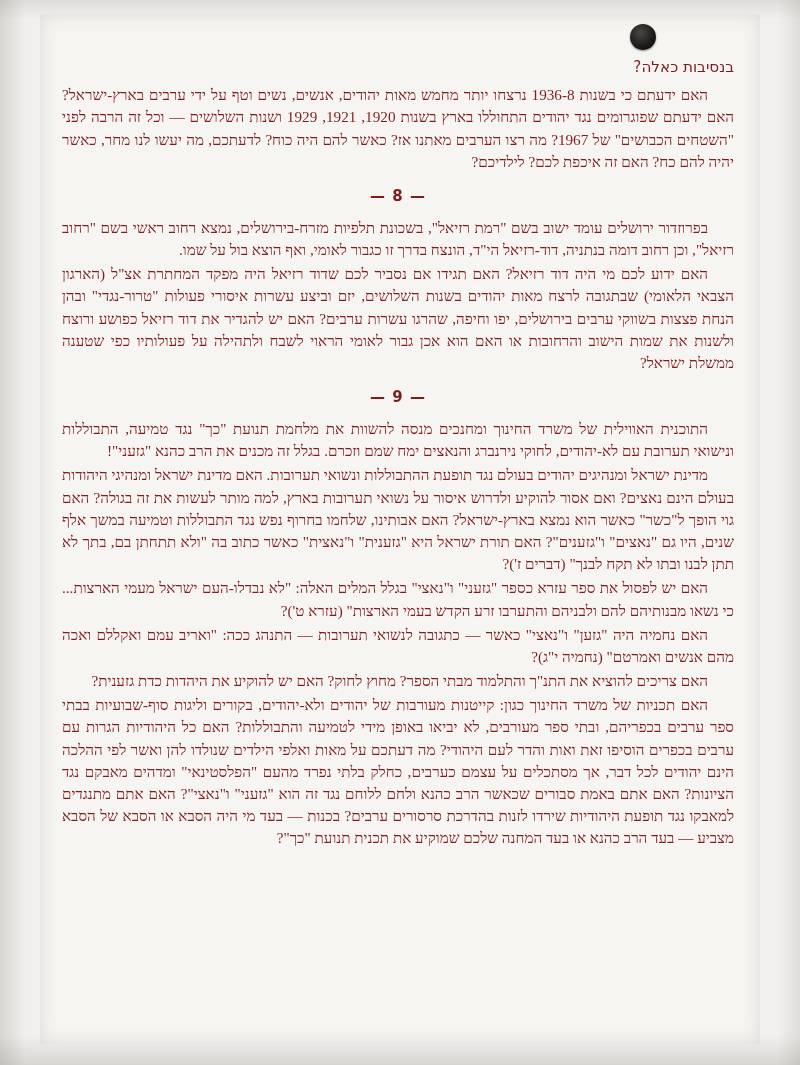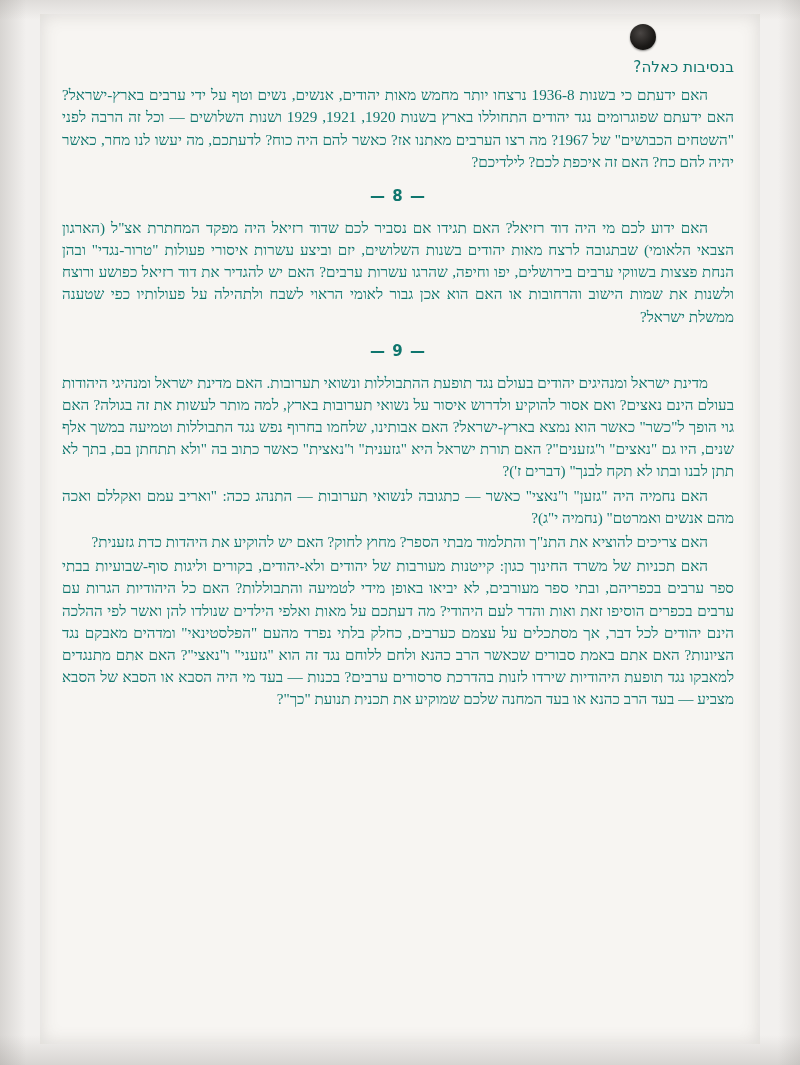--- a/index.html
+++ b/index.html
@@ -37,21 +37,21 @@
     box-shadow: 0 0 18px rgba(90,85,80,0.18) inset;
   }
   .content {
     position: absolute;
     left: 62px;
     top: 56px;
     width: 672px;
     direction: rtl;
     text-align: justify;
     text-align-last: right;
-    color: #0f766e;
+    color: #7f1d1d;
     font-size: 15.2px;
     line-height: 1.46;
   }
   .hole {
     position: absolute;
     left: 630px;
     top: 24px;
     width: 26px;
     height: 26px;
     border-radius: 50%;
@@ -85,23 +85,26 @@
   <div class="hole"></div>
 
   <div class="content">
 
     <p class="lead">בנסיבות כאלה?</p>
 
     <p class="block">האם ידעתם כי בשנות 1936-8 נרצחו יותר מחמש מאות יהודים, אנשים, נשים וטף על ידי ערבים בארץ-ישראל? האם ידעתם שפוגרומים נגד יהודים התחוללו בארץ בשנות 1920, 1921, 1929 ושנות השלושים — וכל זה הרבה לפני "השטחים הכבושים" של 1967? מה רצו הערבים מאתנו אז? כאשר להם היה כוח? לדעתכם, מה יעשו לנו מחר, כאשר יהיה להם כח? האם זה איכפת לכם? לילדיכם?</p>
 
     <p class="sect">— 8 —</p>
 
+    <p class="block">בפרוזדור ירושלים עומד ישוב בשם "רמת רזיאל", בשכונת תלפיות מזרח-בירושלים, נמצא רחוב ראשי בשם "רחוב רזיאל", וכן רחוב דומה בנתניה, דוד-רזיאל הי"ד, הונצח בדרך זו כגבור לאומי, ואף הוצא בול על שמו.</p>
     <p class="block">האם ידוע לכם מי היה דוד רזיאל? האם תגידו אם נסביר לכם שדוד רזיאל היה מפקד המחתרת אצ"ל (הארגון הצבאי הלאומי) שבתגובה לרצח מאות יהודים בשנות השלושים, יזם וביצע עשרות איסורי פעולות "טרור-נגדי" ובהן הנחת פצצות בשווקי ערבים בירושלים, יפו וחיפה, שהרגו עשרות ערבים? האם יש להגדיר את דוד רזיאל כפושע ורוצח ולשנות את שמות הישוב והרחובות או האם הוא אכן גבור לאומי הראוי לשבח ולתהילה על פעולותיו כפי שטענה ממשלת ישראל?</p>
 
     <p class="sect">— 9 —</p>
 
+    <p class="block">התוכנית האווילית של משרד החינוך ומחנכים מנסה להשוות את מלחמת תנועת "כך" נגד טמיעה, התבוללות ונישואי תערובת עם לא-יהודים, לחוקי נירנברג והנאצים ימח שמם וזכרם. בגלל זה מכנים את הרב כהנא "גזעני"!</p>
     <p class="block">מדינת ישראל ומנהיגים יהודים בעולם נגד תופעת ההתבוללות ונשואי תערובות. האם מדינת ישראל ומנהיגי היהודות בעולם הינם נאצים? ואם אסור להוקיע ולדרוש איסור על נשואי תערובות בארץ, למה מותר לעשות את זה בגולה? האם גוי הופך ל"כשר" כאשר הוא נמצא בארץ-ישראל? האם אבותינו, שלחמו בחרוף נפש נגד התבוללות וטמיעה במשך אלף שנים, היו גם "נאצים" ו"גזענים"? האם תורת ישראל היא "גזענית" ו"נאצית" כאשר כתוב בה "ולא תתחתן בם, בתך לא תתן לבנו ובתו לא תקח לבנך" (דברים ז')?</p>
+    <p class="block">האם יש לפסול את ספר עזרא כספר "גזעני" ו"נאצי" בגלל המלים האלה: "לא נבדלו-העם ישראל מעמי הארצות... כי נשאו מבנותיהם להם ולבניהם והתערבו זרע הקדש בעמי הארצות" (עזרא ט')?</p>
     <p class="block">האם נחמיה היה "גזען" ו"נאצי" כאשר — כתגובה לנשואי תערובות — התנהג ככה: "ואריב עמם ואקללם ואכה מהם אנשים ואמרטם" (נחמיה י"ג)?</p>
     <p class="block">האם צריכים להוציא את התנ"ך והתלמוד מבתי הספר? מחוץ לחוק? האם יש להוקיע את היהדות כדת גזענית?</p>
     <p class="block">האם תכניות של משרד החינוך כגון: קייטנות מעורבות של יהודים ולא-יהודים, בקורים וליגות סוף-שבועיות בבתי ספר ערבים בכפריהם, ובתי ספר מעורבים, לא יביאו באופן מידי לטמיעה והתבוללות? האם כל היהודיות הגרות עם ערבים בכפרים הוסיפו זאת ואות והדר לעם היהודי? מה דעתכם על מאות ואלפי הילדים שנולדו להן ואשר לפי ההלכה הינם יהודים לכל דבר, אך מסתכלים על עצמם כערבים, כחלק בלתי נפרד מהעם "הפלסטינאי" ומדהים מאבקם נגד הציונות? האם אתם באמת סבורים שכאשר הרב כהנא ולחם ללוחם נגד זה הוא "גזעני" ו"נאצי"? האם אתם מתנגדים למאבקו נגד תופעת היהודיות שירדו לזנות בהדרכת סרסורים ערבים? בכנות — בעד מי היה הסבא או הסבא של הסבא מצביע — בעד הרב כהנא או בעד המחנה שלכם שמוקיע את תכנית תנועת "כך"?</p>
 
   </div>
 </div>
 
 </body></html>

